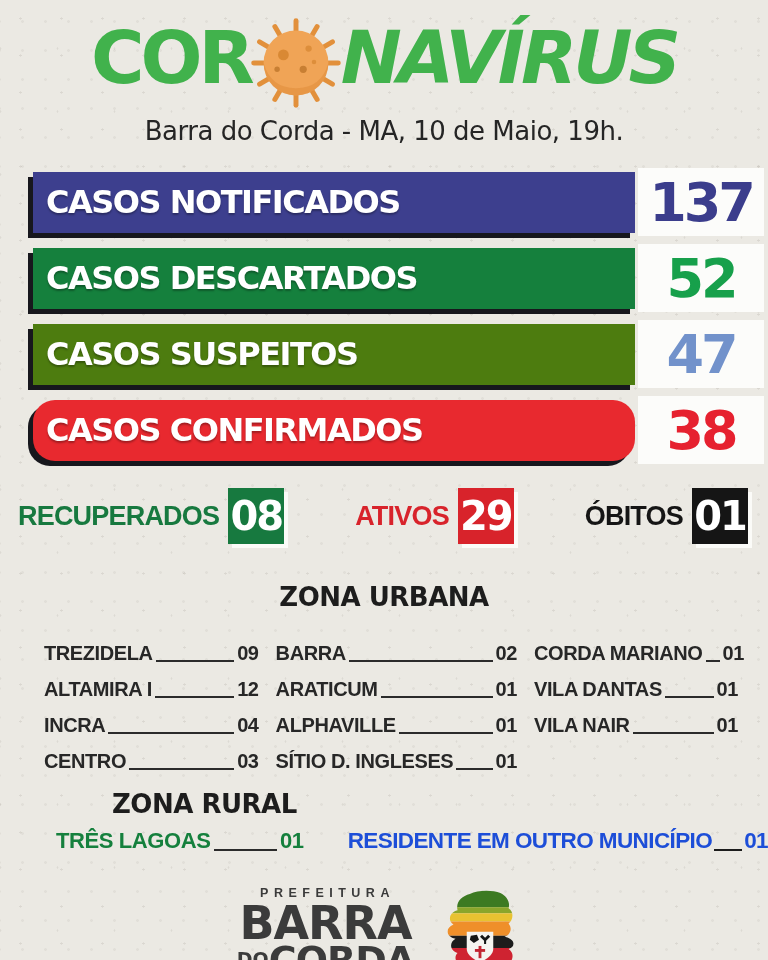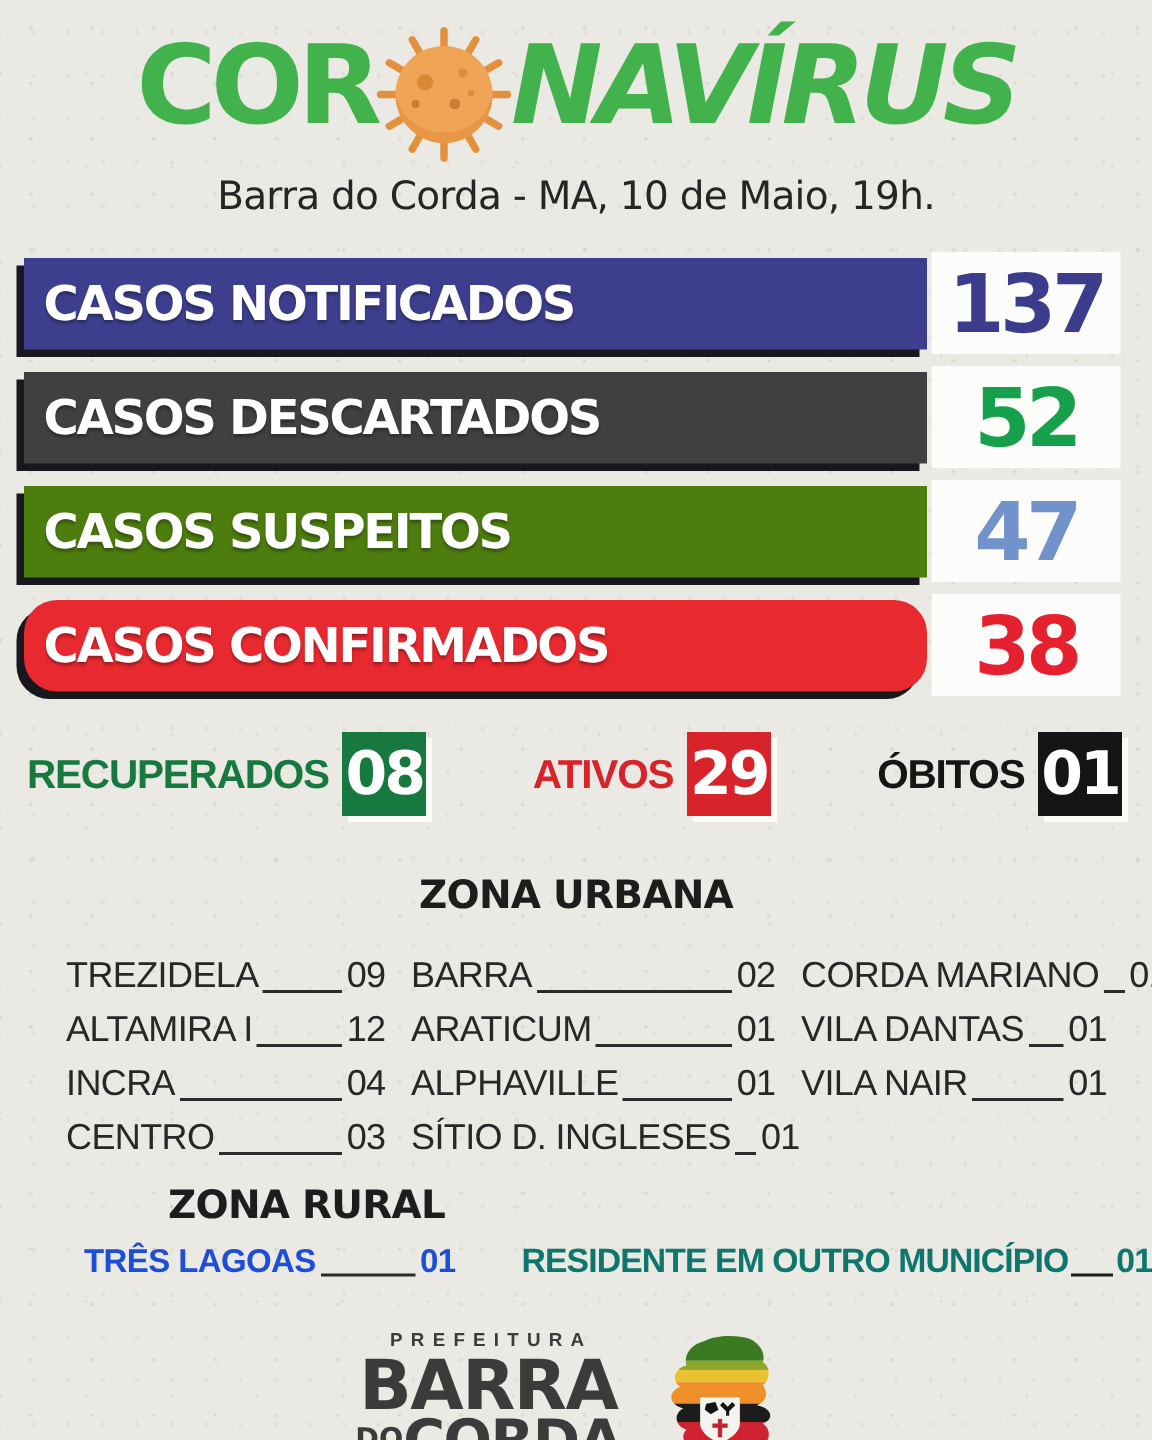--- a/index.html
+++ b/index.html
@@ -17,21 +17,21 @@
 
   
   .title{display:flex;justify-content:center;align-items:center;padding-top:12px;}
   .title-text{font-family:"DejaVu Sans", sans-serif;font-weight:bold;font-size:73px;
     letter-spacing:-4px;line-height:1;color:#41b24c;}
   .virus{width:90px;height:90px;margin:0 0px;transform:translateY(6px);flex:none;}
   .subtitle{text-align:center;font-family:"DejaVu Sans", sans-serif;font-size:26px;
     color:#252525;margin-top:14px;letter-spacing:-0.5px;}
 
   
-  .bars{margin-top:22px;padding-left:16px;display:flex;flex-direction:column;gap:8px;}
+  .bars{margin-top:22px;padding-left:33px;display:flex;flex-direction:column;gap:8px;}
   .bar-row{display:flex;align-items:center;height:68px;}
   .bar-fill{width:602px;height:61px;box-sizing:border-box;display:flex;align-items:center;
     padding-left:13px;box-shadow:-5px 5px 0 #17171d;flex:none;}
   .bar-label{font-family:"DejaVu Sans", sans-serif;font-weight:bold;font-size:32px;
     color:#ffffff;letter-spacing:-1.5px;text-shadow:0 2px 2px rgba(0,0,0,0.3);white-space:nowrap;}
   .num-card{background:#fcfcfa;width:126px;height:68px;margin-left:3px;flex:none;
     display:flex;align-items:center;justify-content:center;}
   .bar-value{font-family:"DejaVu Sans", sans-serif;font-weight:bold;font-size:54px;letter-spacing:-3px;}
 
   
@@ -46,33 +46,33 @@
 
   
   .zone-heading{font-family:"DejaVu Sans", sans-serif;font-weight:bold;font-size:26px;
     color:#1d1d1d;letter-spacing:-0.5px;}
   .urban-heading{text-align:center;margin-top:38px;}
   .urban-grid{display:flex;margin-top:30px;padding:0 30px 0 44px;gap:17px;}
   .ucol{display:flex;flex-direction:column;gap:13px;}
   .ucol-1{width:216px;}
   .ucol-2{width:243px;}
   .ucol-3{width:204px;}
-  .u-row{display:flex;align-items:flex-end;font-weight:normal;font-size:24px;
+  .u-row{display:flex;align-items:flex-end;font-weight:bold;font-size:20px;
     color:#272727;letter-spacing:-0.4px;height:23px;}
   .u-name{white-space:nowrap;}
   .u-line{flex:1;border-bottom:2.5px solid #2b2b2b;margin:0 3px 3px 3px;min-width:14px;}
   .u-line-fixed{width:28px;flex:none;border-bottom:2.5px solid #1c1c1c;margin:0 2px 3px 2px;}
   .u-val{white-space:nowrap;}
 
   .rural-heading{margin-left:112px;margin-top:16px;}
   .rural-row{display:flex;align-items:flex-end;margin-top:9px;padding-left:56px;}
   .rural-item{display:flex;align-items:flex-end;width:282px;font-weight:bold;font-size:22px;
-    color:#1d4ed8;letter-spacing:-0.4px;}
+    color:#15803d;letter-spacing:-0.4px;}
   .residente{display:flex;align-items:flex-end;margin-left:44px;font-weight:bold;
-    font-size:22.5px;color:#0f766e;letter-spacing:-0.6px;}
+    font-size:22.5px;color:#1d4ed8;letter-spacing:-0.6px;}
 
   
   .footer{display:flex;justify-content:center;align-items:flex-start;gap:15px;margin-top:32px;}
   .logo-text{text-align:center;color:#3b3b3b;}
   .prefeitura{font-weight:bold;font-size:12.5px;letter-spacing:5.5px;margin-bottom:3px;margin-left:4px;}
   .barra{font-family:"DejaVu Sans", sans-serif;font-weight:bold;font-size:46px;
     line-height:0.88;letter-spacing:-1px;}
   .docorda{display:flex;align-items:flex-start;justify-content:center;}
   .do{font-family:"DejaVu Sans", sans-serif;font-weight:bold;font-size:19px;margin-top:5px;}
   .corda{font-family:"DejaVu Sans", sans-serif;font-weight:bold;font-size:38px;
@@ -116,21 +116,21 @@
   <div class="bars">
     <div class="bar-row">
       <div class="bar-fill" style="background: rgb(61, 63, 142);">
         <span class="bar-label">CASOS NOTIFICADOS</span>
       </div>
       <div class="num-card">
         <span class="bar-value" style="color: rgb(59, 61, 140);">137</span>
       </div>
     </div>
     <div class="bar-row">
-      <div class="bar-fill" style="background: #404040; text-align: right;">
+      <div class="bar-fill" style="background: #15803d; text-align: right;">
         <span class="bar-label">CASOS DESCARTADOS</span>
       </div>
       <div class="num-card">
         <span class="bar-value" style="color: rgb(23, 160, 75);">52</span>
       </div>
     </div>
     <div class="bar-row">
       <div class="bar-fill" style="background: #4d7c0f;">
         <span class="bar-label">CASOS SUSPEITOS</span>
       </div>

